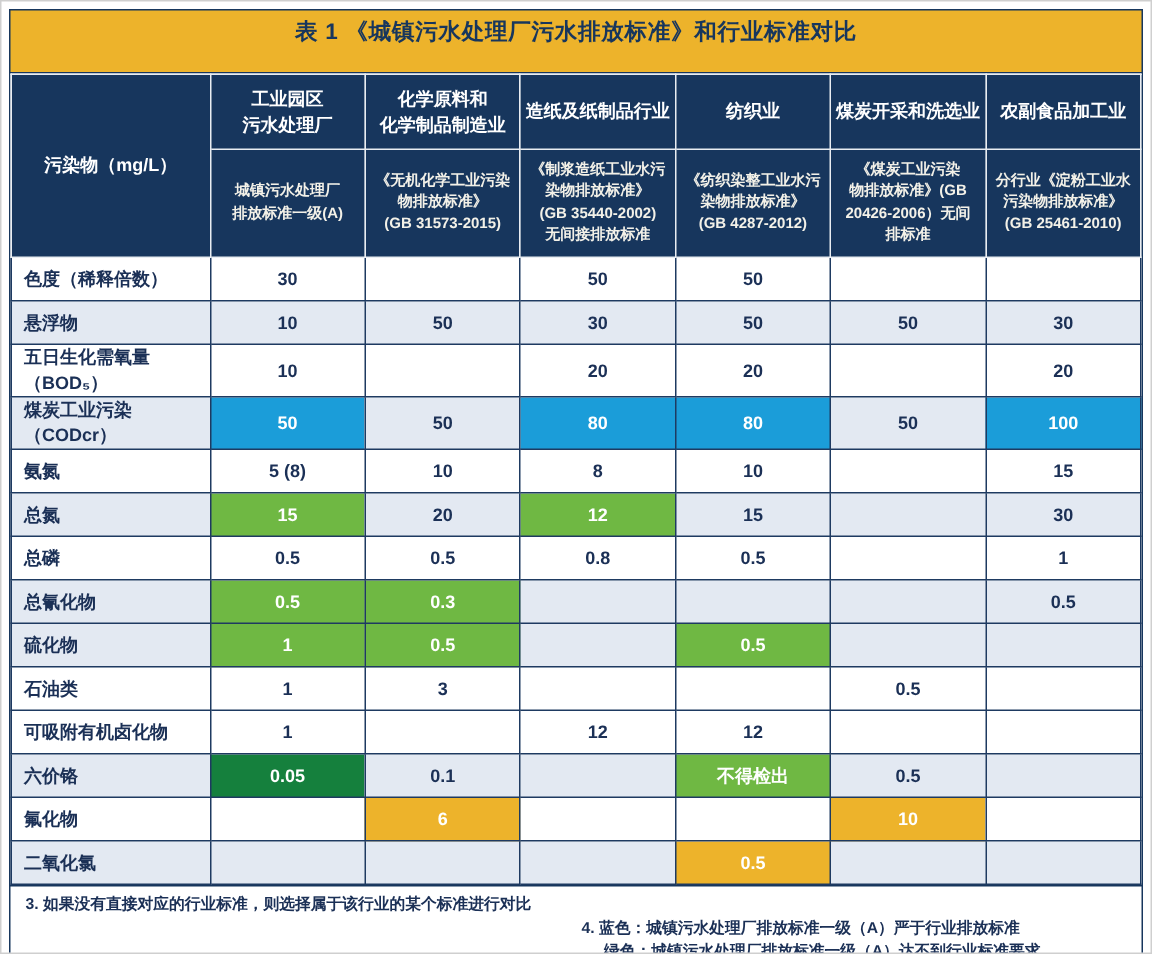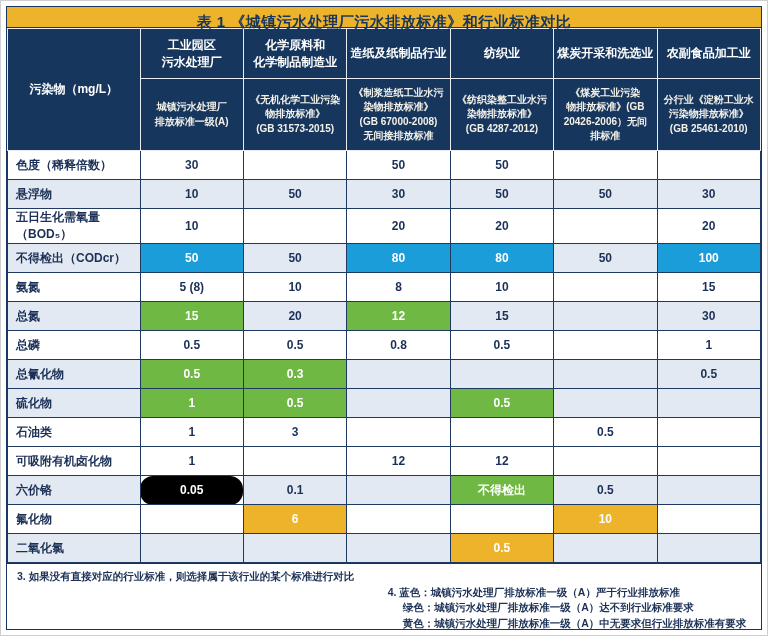--- a/index.html
+++ b/index.html
@@ -13,21 +13,21 @@
     padding: 5px;
     border: 1px solid #cfcfcf;
     background: #ffffff;
     overflow: hidden;
   }
   .title-bar {
     background: var(--yellow);
     color: var(--navy);
     border: 1px solid var(--navy);
     border-bottom: none;
-    height: 21px; line-height: 29px;
+    height: 42px; line-height: 29px;
     text-align: center;
     font-size: 15px; font-weight: bold;
     letter-spacing: 0.5px;
   }
   .tbl-wrap { border: 1px solid var(--navy); border-bottom: none; }
   table { width: 100%; border-collapse: collapse; table-layout: fixed; }
   col.c-label { width: 17.6%; }
   thead th {
     background: var(--navy);
     color: #ffffff;
@@ -97,21 +97,21 @@
           <th>农副食品加工业</th>
         </tr>
         <tr class="hdr-standard">
           <th>城镇污水处理厂
 排放标准一级(A)</th>
           <th>《无机化学工业污染
 物排放标准》
 (GB 31573-2015)</th>
           <th>《制浆造纸工业水污
 染物排放标准》
-(GB 67000-2008)
+(GB 35440-2002)
 无间接排放标准</th>
           <th>《纺织染整工业水污
 染物排放标准》
 (GB 4287-2012)</th>
           <th>《煤炭工业污染
 物排放标准》(GB
 20426-2006）无间
 排标准</th>
           <th>分行业《淀粉工业水
 污染物排放标准》
@@ -140,21 +140,21 @@
           <tr>
             <td class="label">五日生化需氧量（BOD₅）</td>
             <td>10</td>
             <td></td>
             <td>20</td>
             <td>20</td>
             <td></td>
             <td>20</td>
           </tr>
           <tr class="stripe">
-            <td class="label">不得检出（CODcr）</td>
+            <td class="label">煤炭工业污染（CODcr）</td>
             <td class="hl" style="background: rgb(27, 157, 217);">50</td>
             <td>50</td>
             <td class="hl" style="background: rgb(27, 157, 217);">80</td>
             <td class="hl" style="background: rgb(27, 157, 217);">80</td>
             <td>50</td>
             <td class="hl" style="background: rgb(27, 157, 217);">100</td>
           </tr>
           <tr>
             <td class="label">氨氮</td>
             <td>5 (8)</td>
@@ -213,21 +213,21 @@
             <td class="label">可吸附有机卤化物</td>
             <td>1</td>
             <td></td>
             <td>12</td>
             <td>12</td>
             <td></td>
             <td></td>
           </tr>
           <tr class="stripe">
             <td class="label">六价铬</td>
-            <td class="hl" style="background: #000000; border-radius: 13px;">0.05</td>
+            <td class="hl" style="background: #15803d;">0.05</td>
             <td>0.1</td>
             <td></td>
             <td class="hl" style="background: rgb(111, 184, 67);">不得检出</td>
             <td>0.5</td>
             <td></td>
           </tr>
           <tr>
             <td class="label">氟化物</td>
             <td></td>
             <td class="hl" style="background: rgb(237, 179, 43);">6</td>

